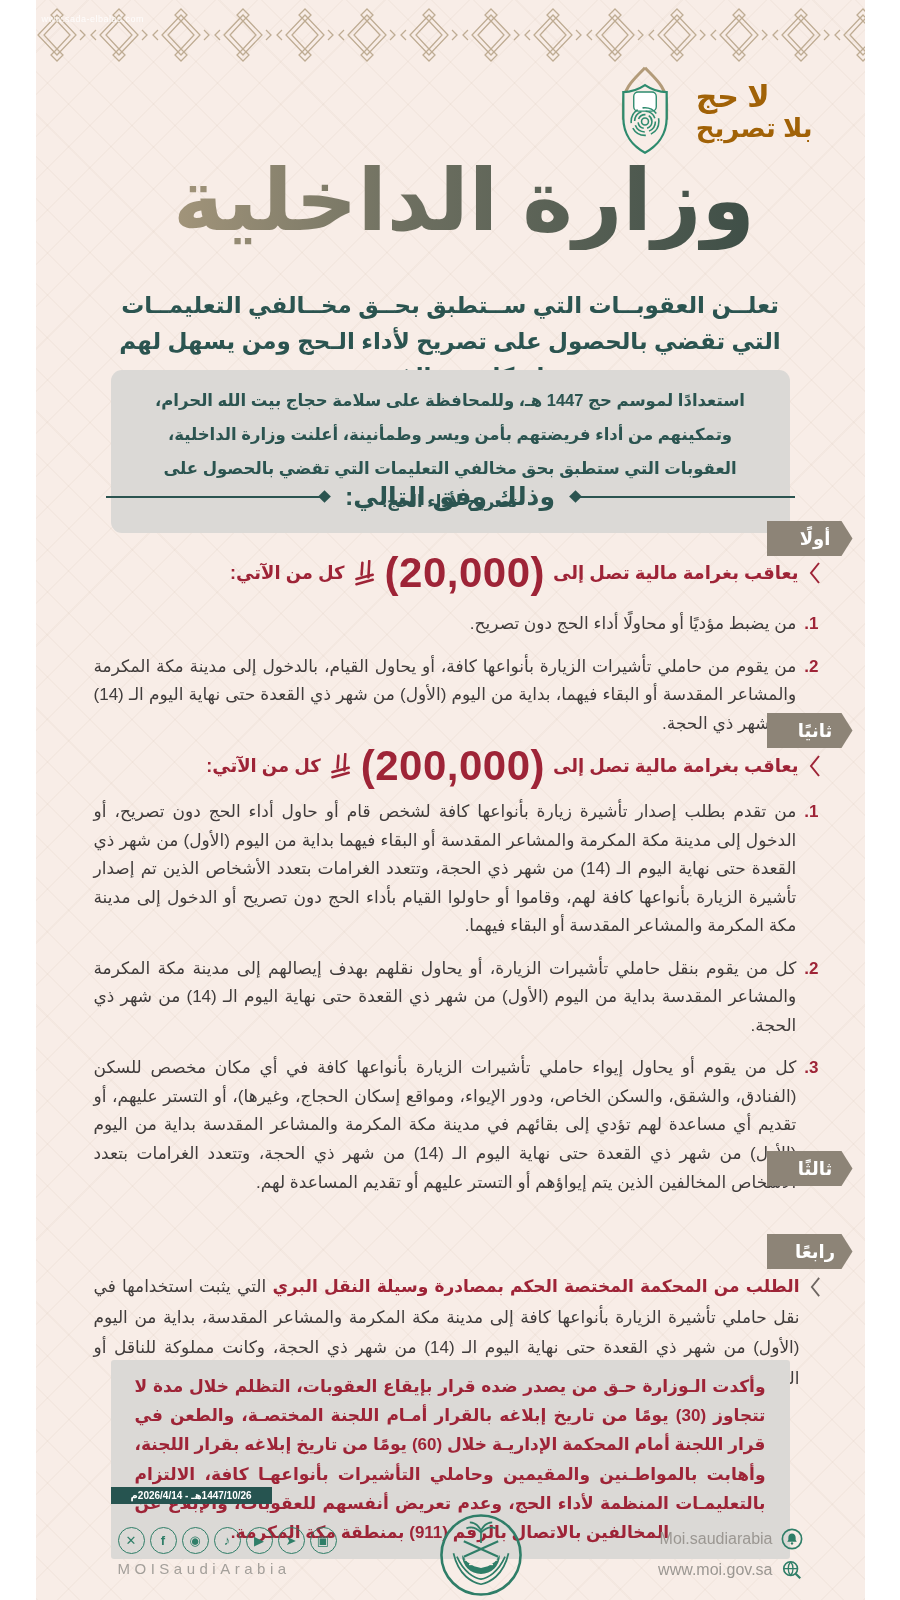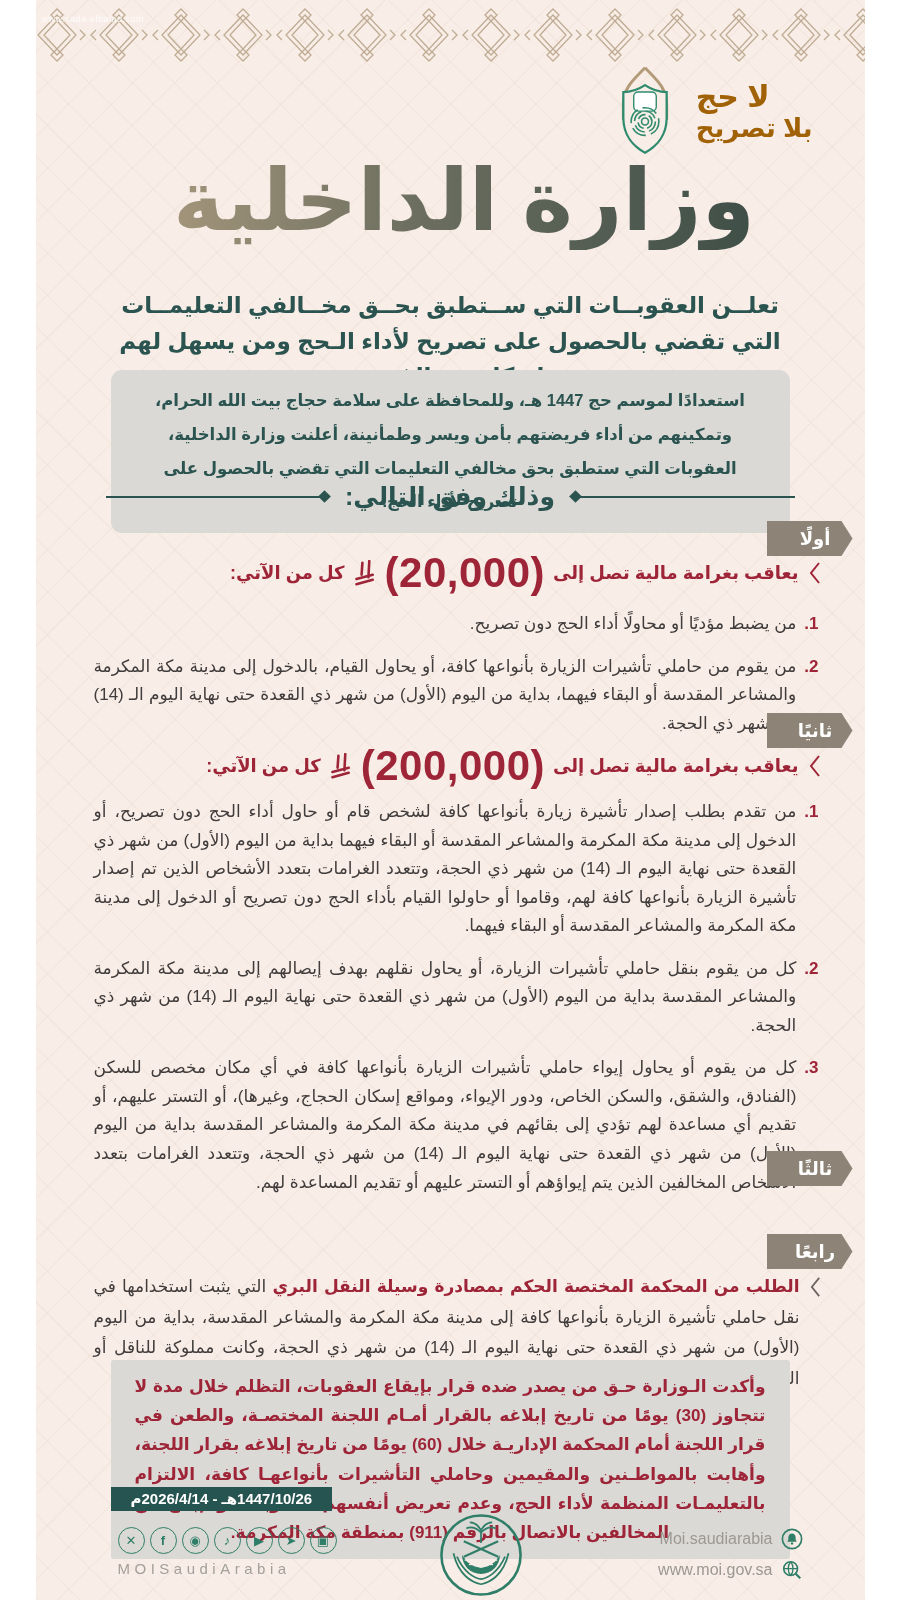--- a/index.html
+++ b/index.html
@@ -54,21 +54,21 @@
   .list .num{color:#9e2437;font-weight:bold;flex:0 0 auto;}
   
   .sec-par{position:absolute;right:44px;left:58px;direction:rtl;display:flex;gap:10px;color:#403c3b;font-size:17px;line-height:1.8;text-align:justify;}
   .sec-par .chev{flex:0 0 auto;margin-top:4px;}
   .sec-par .bold-lead{color:#9e2437;font-weight:bold;}
   
   .closing-box{position:absolute;top:1360px;left:75px;right:75px;background:#dbd9d6;border-radius:3px;
     padding:12px 24px;direction:rtl;color:#9e2437;font-size:17px;font-weight:bold;line-height:1.72;
     text-align:justify;text-align-last:center;}
   .date-badge{position:absolute;top:1487px;left:75px;background:#265450;color:#ffffff;
-    font-size:15px;font-weight:bold;padding:3px 20px;direction:rtl;letter-spacing:.5px;}
+    font-size:10px;font-weight:bold;padding:3px 20px;direction:rtl;letter-spacing:.5px;}
   
   .social-row{position:absolute;top:1527px;left:82px;display:flex;gap:5px;}
   .soc{width:27px;height:27px;border:1.6px solid #2f7e68;border-radius:50%;display:flex;align-items:center;justify-content:center;
     color:#2f7e68;font-size:13px;font-weight:bold;box-sizing:border-box;}
   .handle{position:absolute;top:1560px;left:82px;color:#a39f9a;font-size:15px;letter-spacing:4.5px;}
   .emblem-wrap{position:absolute;top:1512px;left:402px;width:86px;height:86px;}
   .right-links{position:absolute;top:1528px;right:62px;display:flex;flex-direction:column;gap:9px;align-items:flex-end;}
   .rl-row{display:flex;align-items:center;gap:8px;color:#9b9792;font-size:16px;}
   .rl-icon{width:22px;height:22px;flex:0 0 auto;}
 </style>

